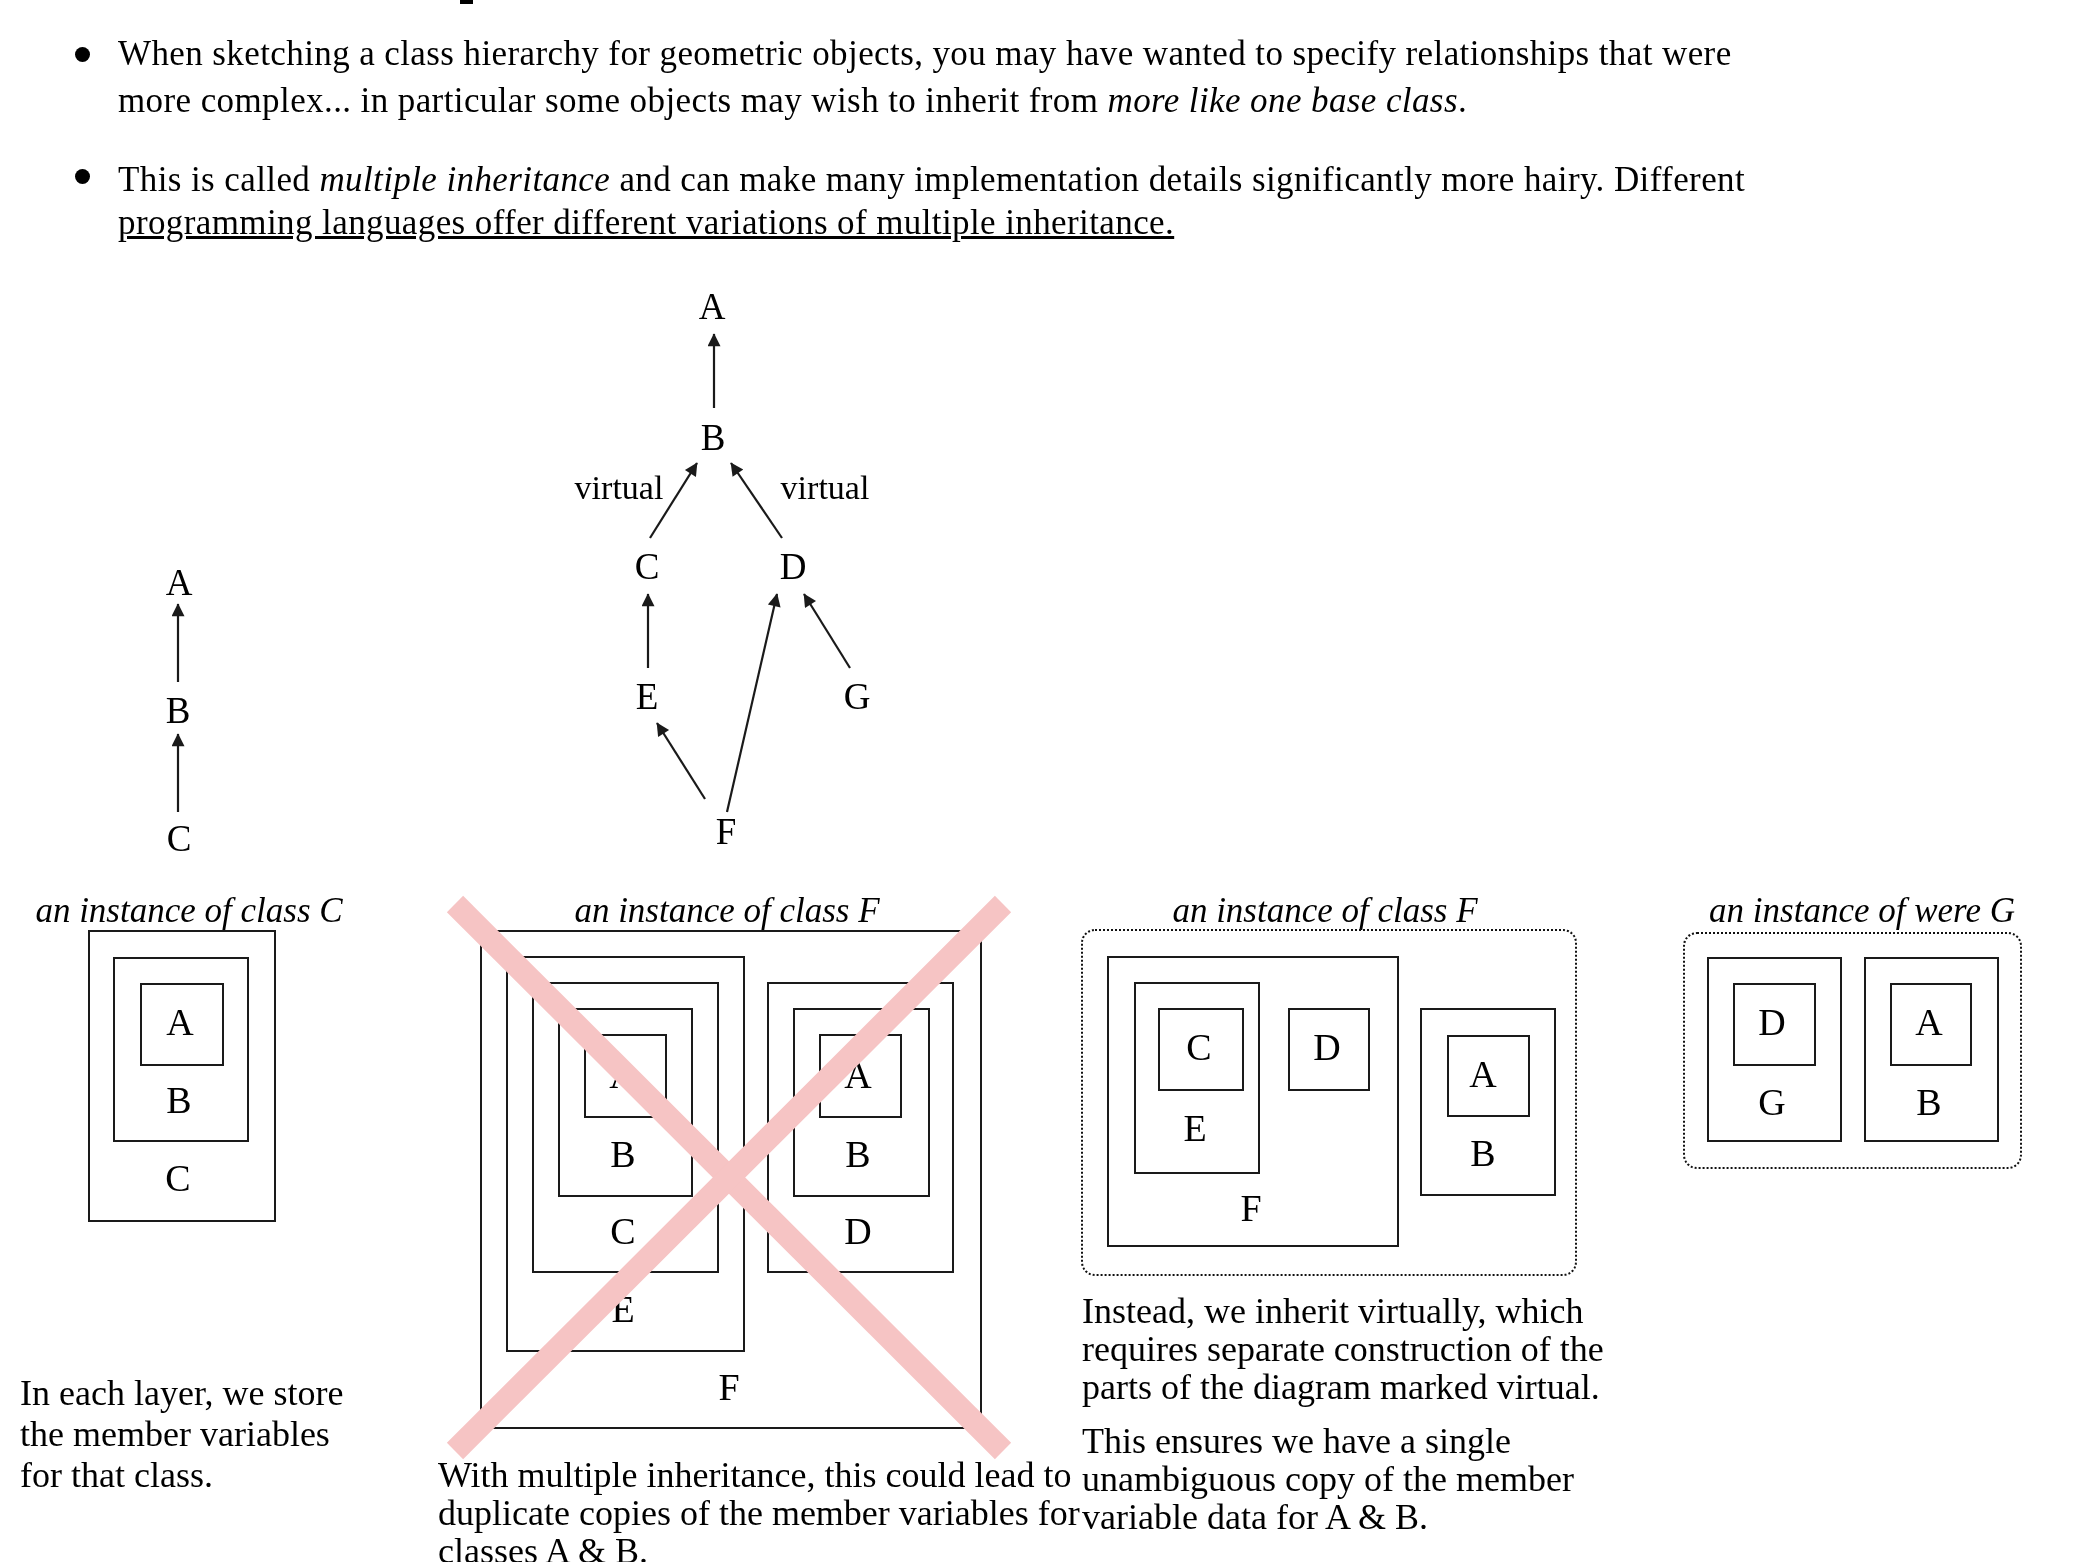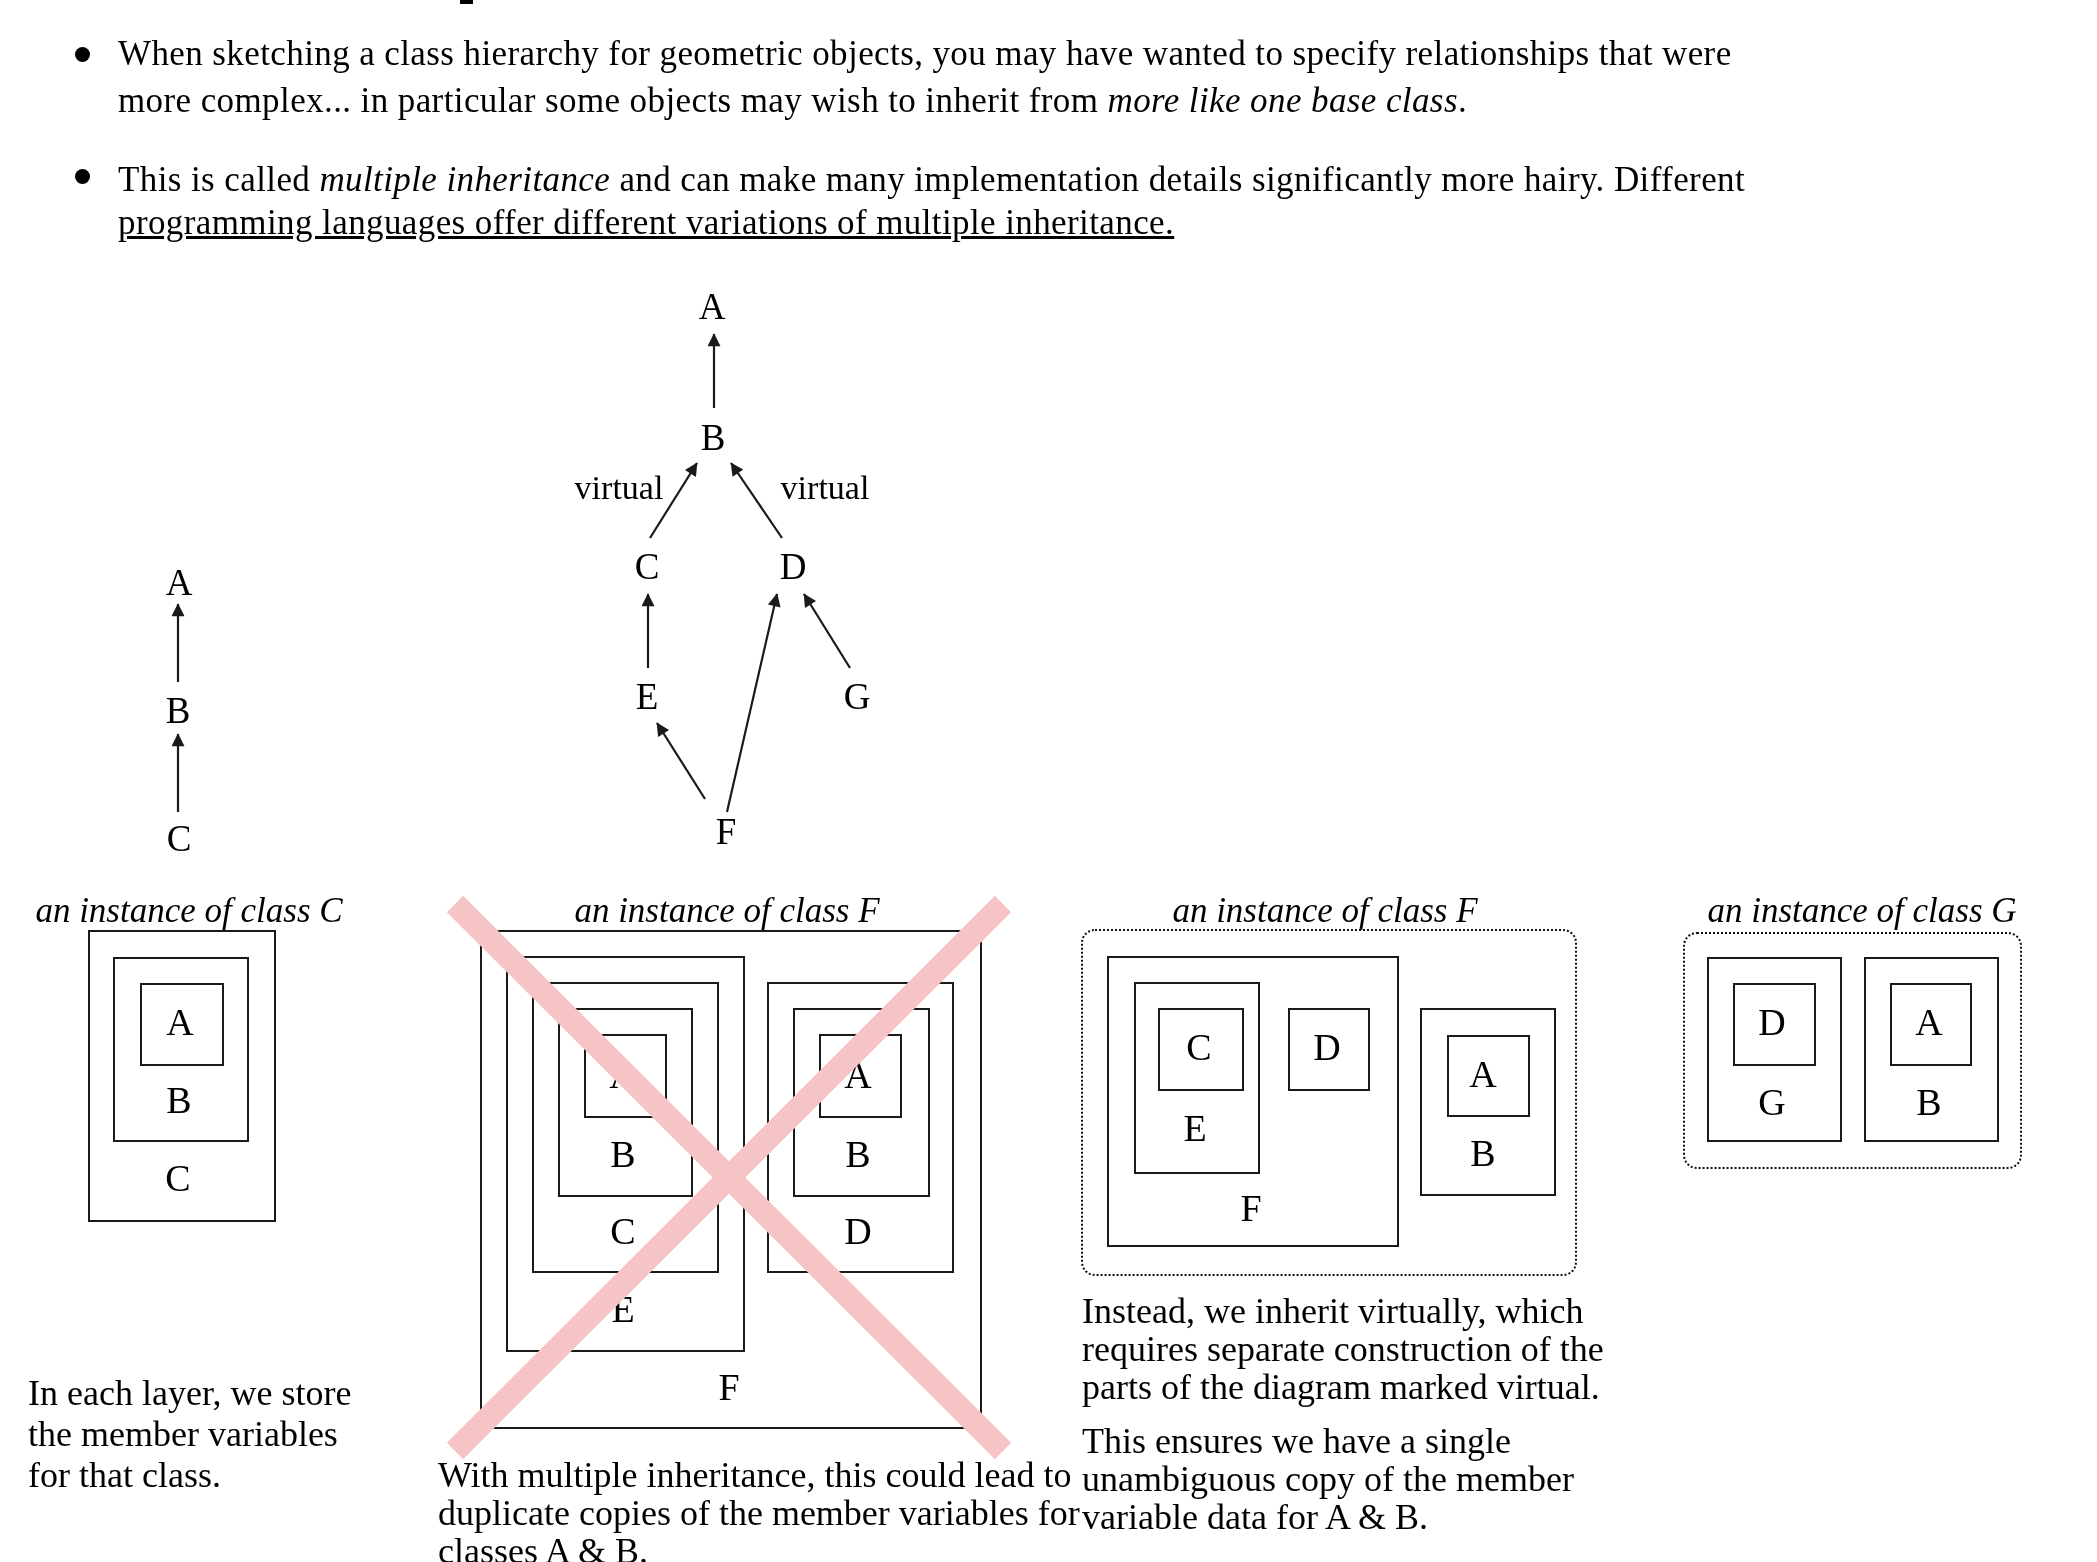--- a/index.html
+++ b/index.html
@@ -80,21 +80,21 @@
   <div class="lt" style="left:857px;top:696px;">G</div>
   <div class="lt" style="left:726px;top:831px;">F</div>
 
   <div class="ititle" style="left:189px;top:893px;">an instance of class C</div>
   <div class="box diagbox" style="left:88px;top:930px;width:184px;height:288px;"></div>
   <div class="box diagbox" style="left:113px;top:957px;width:132px;height:181px;"></div>
   <div class="box diagbox" style="left:140px;top:983px;width:80px;height:79px;"></div>
   <div class="ilt" style="left:180px;top:1022px;z-index:3;">A</div>
   <div class="ilt" style="left:179px;top:1100px;z-index:3;">B</div>
   <div class="ilt" style="left:178px;top:1178px;z-index:3;">C</div>
-  <div class="cap lh41" style="left:28px;top:1373px;">
+  <div class="cap lh41" style="left:20px;top:1373px;">
     <div>In each layer, we store</div>
     <div>the member variables</div>
     <div>for that class.</div>
   </div>
 
   <div class="ititle" style="left:727px;top:893px;">an instance of class F</div>
   <div class="box diagbox" style="left:480px;top:930px;width:498px;height:495px;"></div>
   <div class="box diagbox" style="left:506px;top:956px;width:235px;height:392px;"></div>
   <div class="box diagbox" style="left:532px;top:982px;width:183px;height:287px;"></div>
   <div class="box diagbox" style="left:558px;top:1008px;width:131px;height:185px;"></div>
@@ -138,21 +138,21 @@
     <div>Instead, we inherit virtually, which</div>
     <div>requires separate construction of the</div>
     <div>parts of the diagram marked virtual.</div>
   </div>
   <div class="cap" style="left:1082px;top:1422px;">
     <div>This ensures we have a single</div>
     <div>unambiguous copy of the member</div>
     <div>variable data for A &amp; B.</div>
   </div>
 
-  <div class="ititle" style="left:1862px;top:893px;">an instance of class G</div>
+  <div class="ititle" style="left:1862px;top:893px;">an instance of were G</div>
   <div class="dbox diagbox" style="left:1683px;top:932px;width:335px;height:233px;"></div>
   <div class="box diagbox" style="left:1707px;top:957px;width:131px;height:181px;"></div>
   <div class="box diagbox" style="left:1733px;top:983px;width:79px;height:79px;"></div>
   <div class="box diagbox" style="left:1864px;top:957px;width:131px;height:181px;"></div>
   <div class="box diagbox" style="left:1890px;top:983px;width:78px;height:79px;"></div>
   <div class="ilt" style="left:1772px;top:1022px;z-index:3;">D</div>
   <div class="ilt" style="left:1772px;top:1102px;z-index:3;">G</div>
   <div class="ilt" style="left:1929px;top:1022px;z-index:3;">A</div>
   <div class="ilt" style="left:1929px;top:1102px;z-index:3;">B</div>
 

